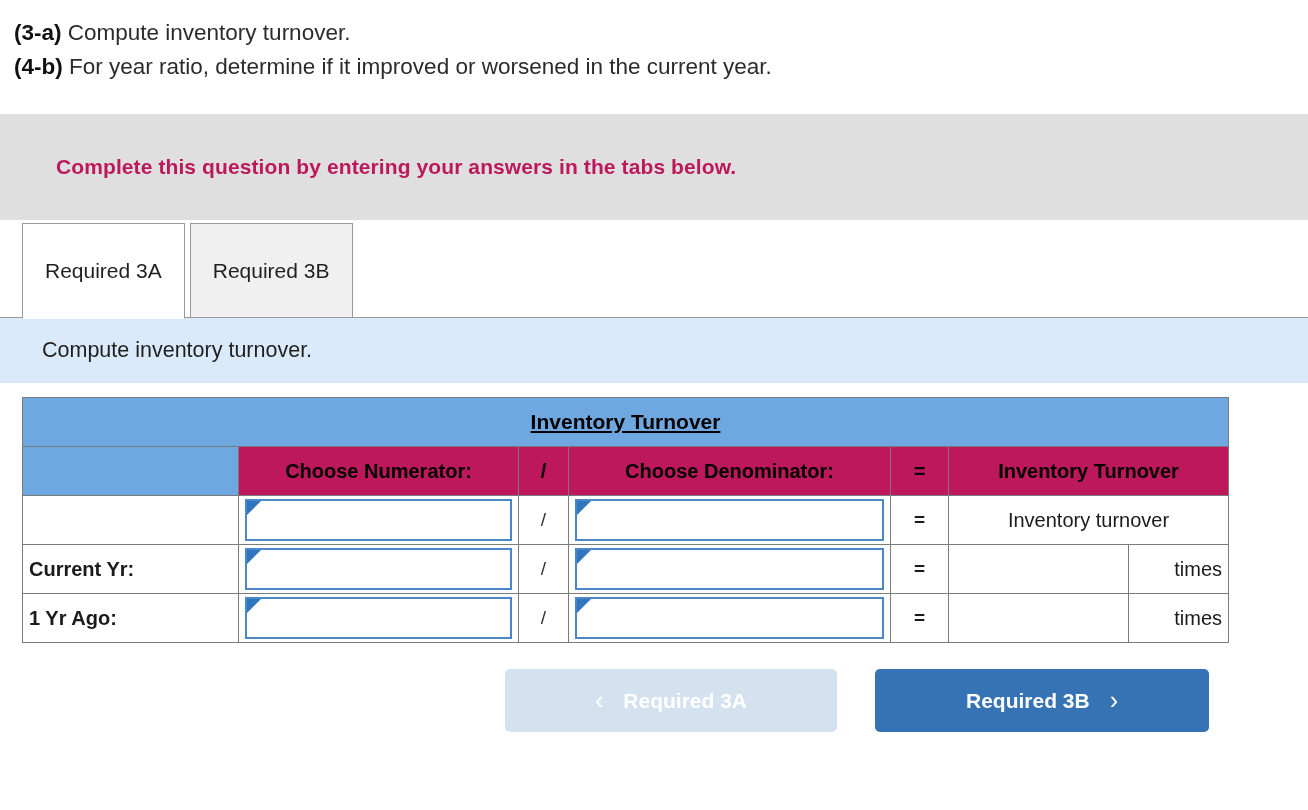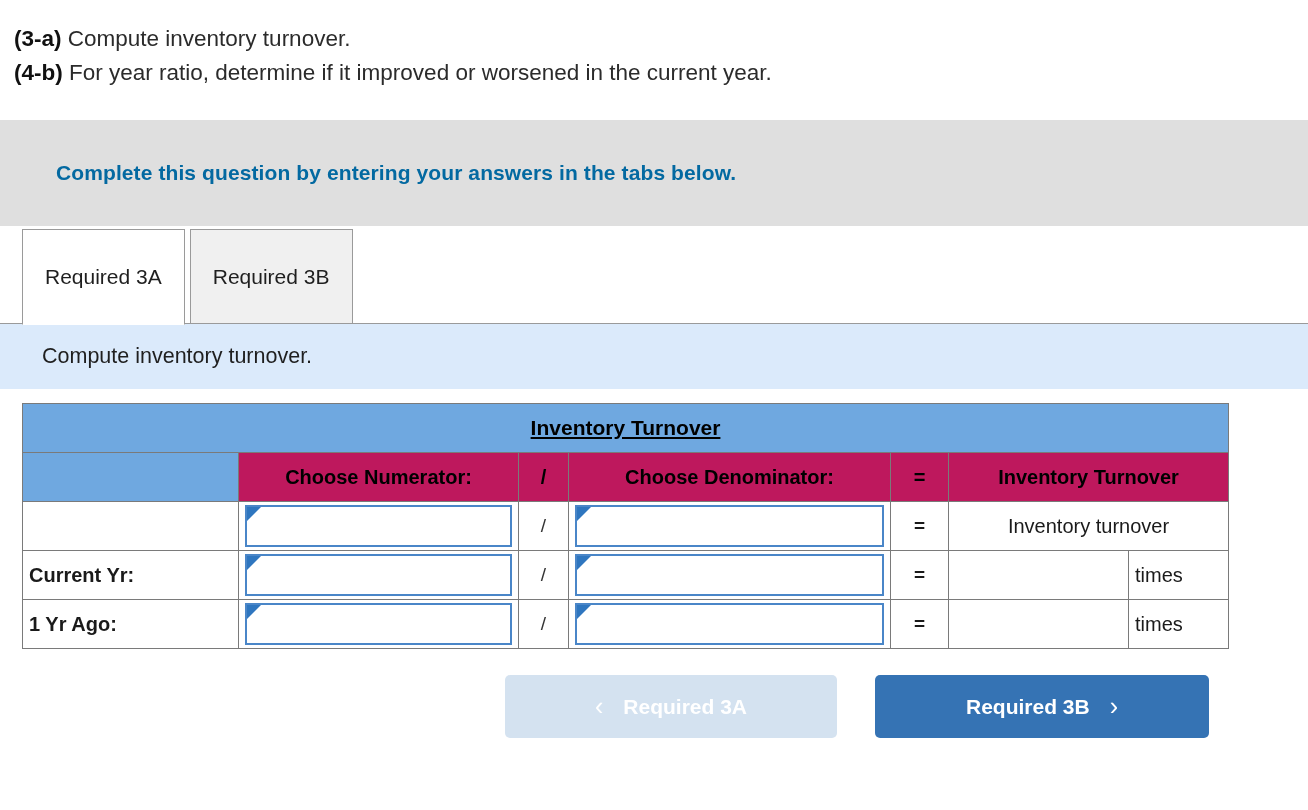--- a/index.html
+++ b/index.html
@@ -9,42 +9,42 @@
     background: #ffffff;
     width: 1308px;
     height: 810px;
     overflow: hidden;
     font-family: "Liberation Sans", sans-serif;
     color: #1a1a1a;
   }
 
   
   .prompt {
-    padding: 22px 0 0 14px;
+    padding: 16px 0 0 14px;
     font-size: 22.5px;
     line-height: 34px;
     color: #2b2b2b;
   }
   .prompt-line { white-space: nowrap; }
   .prompt-tag { font-weight: bold; color: #111; }
 
   
   .instruction-bar {
     margin-top: 30px;
     width: 1308px;
     height: 106px;
     background: #dfdfdf;
     display: flex;
     align-items: center;
   }
   .instruction-text {
     padding-left: 56px;
     font-size: 21px;
     font-weight: bold;
-    color: #0369a1;
+    color: #be185d;
     letter-spacing: 0.1px;
   }
 
   
   .tabstrip {
     position: relative;
     height: 98px;
     padding-left: 22px;
     display: flex;
     align-items: flex-end;
@@ -121,21 +121,21 @@
   }
   .hdr-left { background: #6fa8e0; }
   .cell-label {
     font-weight: bold;
     text-align: left;
     padding-left: 8px;
   }
   .cell-slash { text-align: center; font-size: 19px; color: #333; }
   .cell-eq { text-align: center; font-weight: bold; font-size: 19px; }
   .cell-result { text-align: center; }
-  .cell-unit { text-align: left; padding-left: 9px; }
+  .cell-unit { text-align: right; padding-left: 9px; }
   .cell-input { padding: 3px 4px; }
 
   
   .dropbox {
     position: relative;
     width: 100%;
     height: 42px;
     border: 2px solid #4a86c8;
     background: #ffffff;
   }

